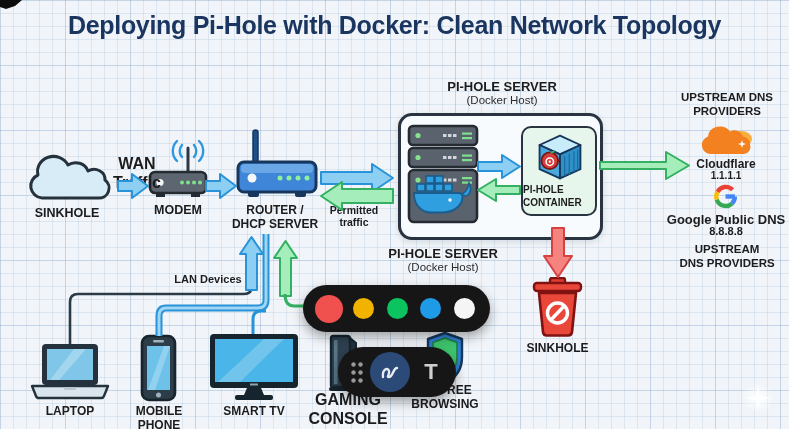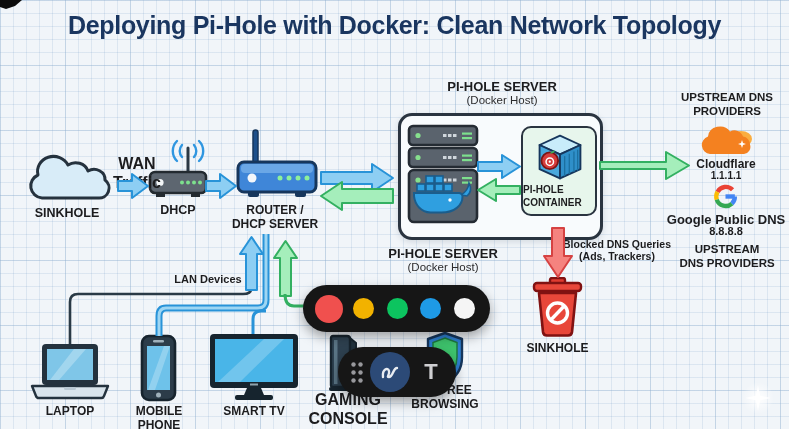--- a/index.html
+++ b/index.html
@@ -241,42 +241,42 @@
   </div>
 
   <div class="icon" style="left:424px;top:331px">
     <svg width="42" height="54" viewBox="0 0 42 54">
       <path d="M21,2 L38,8 V26 C38,40 30,48 21,52 C12,48 4,40 4,26 V8 Z" fill="#2f7fd0" stroke="#16365c" stroke-width="2.4" stroke-linejoin="round"></path>
       <path d="M21,7 L33,11.5 V26 C33,36 27,43 21,46.5 C15,43 9,36 9,26 V11.5 Z" fill="#3ec46d" stroke="#1c7a40" stroke-width="1.5"></path>
     </svg>
   </div>
 
   <div class="lbl" style="left:22px;top:206px;width:90px;font-size:12.5px">SINKHOLE</div>
-  <div class="lbl" style="left:143px;top:203px;width:70px;font-size:12.5px">DHCP</div>
+  <div class="lbl" style="left:143px;top:203px;width:70px;font-size:12.5px">MODEM</div>
   <div class="lbl" style="left:224px;top:203px;width:102px;font-size:12px">ROUTER /
 DHCP SERVER</div>
   <div class="lbl" style="left:111px;top:155px;width:52px;font-size:16px">WAN
 Traffic</div>
+  <div class="lbl" style="left:312px;top:204px;width:84px;font-size:10.5px">Permitted
+traffic</div>
 
   <div class="lbl" style="left:432px;top:79px;width:140px;font-size:13px">PI-HOLE SERVER</div>
   <div class="lbl reg" style="left:432px;top:94px;width:140px;font-size:11.5px">(Docker Host)</div>
   <div class="lbl" style="left:373px;top:246px;width:140px;font-size:13px">PI-HOLE SERVER</div>
   <div class="lbl reg" style="left:373px;top:261px;width:140px;font-size:11.5px">(Docker Host)</div>
 
   <div class="lbl" style="left:660px;top:91px;width:134px;font-size:11.5px">UPSTREAM DNS
 PROVIDERS</div>
   <div class="lbl" style="left:676px;top:157px;width:100px;font-size:12px">Cloudflare</div>
   <div class="lbl" style="left:676px;top:170px;width:100px;font-size:10px">1.1.1.1</div>
   <div class="lbl" style="left:666px;top:212px;width:120px;font-size:13px">Google Public DNS</div>
   <div class="lbl" style="left:666px;top:225px;width:120px;font-size:11px">8.8.8.8</div>
   <div class="lbl" style="left:660px;top:243px;width:134px;font-size:11.5px">UPSTREAM
 DNS PROVIDERS</div>
 
-  <div class="lbl" style="left:556px;top:238px;width:122px;font-size:10.5px">Blocked DNS Queries
-(Ads, Trackers)</div>
   <div class="lbl" style="left:520px;top:341px;width:75px;font-size:12px">SINKHOLE</div>
   <div class="lbl" style="left:168px;top:273px;width:80px;font-size:11px">LAN Devices</div>
 
   <div class="lbl" style="left:25px;top:404px;width:90px;font-size:12px">LAPTOP</div>
   <div class="lbl" style="left:129px;top:404px;width:60px;font-size:12px">MOBILE
 PHONE</div>
   <div class="lbl" style="left:206px;top:404px;width:96px;font-size:12px">SMART TV</div>
   <div class="lbl" style="left:308px;top:391px;width:80px;font-size:16px">GAMING
 CONSOLE</div>
   <div class="lbl" style="left:400px;top:383px;width:90px;font-size:12px">AD-FREE

